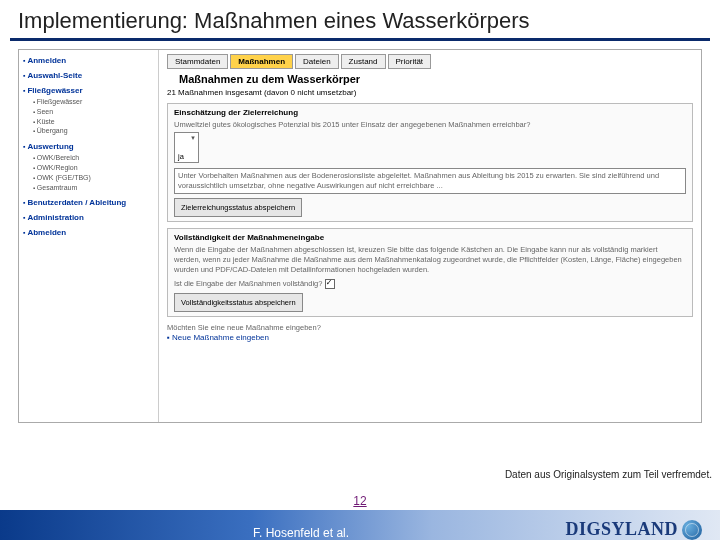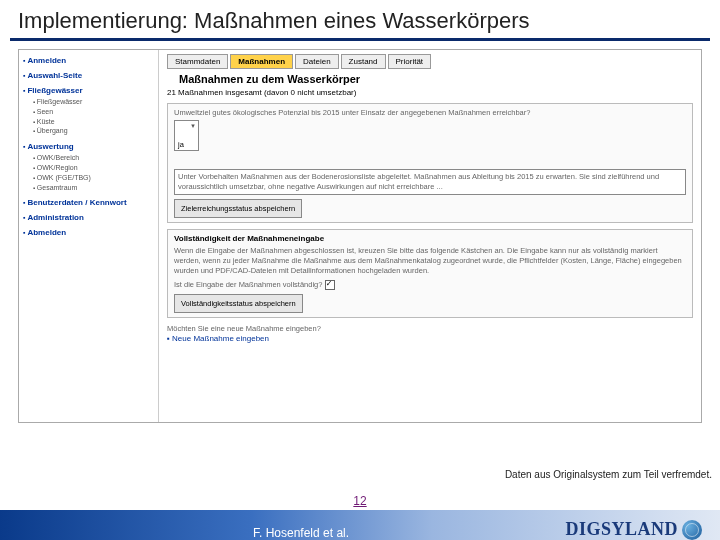--- a/index.html
+++ b/index.html
@@ -18,21 +18,21 @@
 .tabs{display:flex;gap:2px;margin-bottom:4px}
 .tab{padding:2px 7px;font-size:8px;border:1px solid #999;background:#eee}
 .tab.active{background:#ffd24a;font-weight:bold}
 .h2{font-weight:bold;font-size:11px;margin:3px 12px}
 .sub{font-size:8px;margin:2px 0 6px 0}
 .panel{border:1px solid #bbb;padding:4px 6px;margin-bottom:6px;background:#fafafa}
 .panel .ptitle{font-weight:bold;font-size:8px;margin-bottom:3px}
 .gray{color:#666;font-size:7.5px;line-height:1.35}
 .select{display:inline-block;border:1px solid #888;background:#fff;padding:19px 14px 1px 3px;font-size:7.5px;position:relative;margin:2px 0}
 .select::after{content:"▾";position:absolute;right:3px;top:1px;font-size:7px;color:#555}
-.txtarea{border:1px solid #888;background:#fff;padding:2px 3px;font-size:7.5px;color:#666;margin-top:16px;line-height:1.3}
+.txtarea{border:1px solid #888;background:#fff;padding:2px 3px;font-size:7.5px;color:#666;margin-top:3px;line-height:1.3}
 .btn{display:inline-block;border:1px solid #888;background:#e6e6e6;padding:4px 6px;font-size:7.5px;margin-top:4px}
 .chk{display:inline-block;width:8px;height:8px;border:1px solid #666;background:#fff;vertical-align:middle;margin-right:3px;position:relative}
 .chk.checked::after{content:"✓";position:absolute;left:0;top:-2px;font-size:8px;color:#000}
 .linkblue{color:#003399;font-size:8px}
 .disclaimer{position:absolute;right:8px;bottom:60px;font-size:10px;color:#222}
 .footer{position:absolute;left:0;bottom:0;width:100%;height:46px}
 .pagenum{text-align:center;font-size:12px;text-decoration:underline;color:#701a75;margin-bottom:2px}
 .bar{height:30px;background:linear-gradient(to right,#0a3a8a 0%,#3a6fc0 35%,#9ab6e0 60%,#e0e8f4 100%);display:flex;align-items:flex-end;justify-content:space-between;padding:0 18px;box-sizing:border-box}
 .author{color:#fff;font-size:12px;margin-left:235px}
 .brand{display:flex;align-items:center;gap:4px}
@@ -67,21 +67,21 @@
       <div class="grp">
         <div class="hd">Auswertung</div>
         <ul>
           <li>OWK/Bereich</li>
           <li>OWK/Region</li>
           <li>OWK (FGE/TBG)</li>
           <li>Gesamtraum</li>
         </ul>
       </div>
       <div class="grp">
-          <div class="hd">Benutzerdaten / Kennwort</div>
+          <div class="hd">Benutzerdaten / Ableitung</div>
         </div>
       <div class="grp">
           <div class="hd">Administration</div>
         </div>
       <div class="grp">
           <div class="hd">Abmelden</div>
         </div>
     </div>
 
     <div class="main">
@@ -90,20 +90,21 @@
         <div class="tab active">Maßnahmen</div>
         <div class="tab">Dateien</div>
         <div class="tab">Zustand</div>
         <div class="tab">Priorität</div>
       </div>
 
       <div class="h2">Maßnahmen zu dem Wasserkörper</div>
       <div class="sub">21 Maßnahmen insgesamt (davon 0 nicht umsetzbar)</div>
 
       <div class="panel">
+        <div class="ptitle">Einschätzung der Zielerreichung</div>
         <div class="gray">Umweltziel gutes ökologisches Potenzial bis 2015 unter Einsatz der angegebenen Maßnahmen erreichbar?</div>
         <span class="select">ja</span>
         <div class="txtarea">Unter Vorbehalten Maßnahmen aus der Bodenerosionsliste abgeleitet. Maßnahmen aus Ableitung bis 2015 zu erwarten. Sie sind zielführend und voraussichtlich umsetzbar, ohne negative Auswirkungen auf nicht erreichbare ...</div>
         <span class="btn">Zielerreichungsstatus abspeichern</span>
       </div>
 
       <div class="panel">
         <div class="ptitle">Vollständigkeit der Maßnahmeneingabe</div>
         <div class="gray">Wenn die Eingabe der Maßnahmen abgeschlossen ist, kreuzen Sie bitte das folgende Kästchen an. Die Eingabe kann nur als vollständig markiert werden, wenn zu jeder Maßnahme die Maßnahme aus dem Maßnahmenkatalog zugeordnet wurde, die Pflichtfelder (Kosten, Länge, Fläche) eingegeben wurden und PDF/CAD-Dateien mit Detailinformationen hochgeladen wurden.</div>
         <div style="margin-top:4px">

